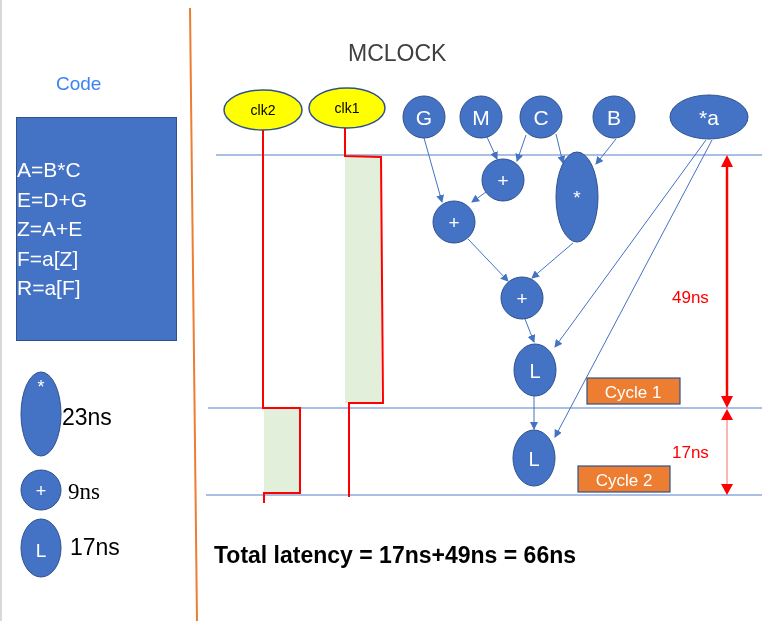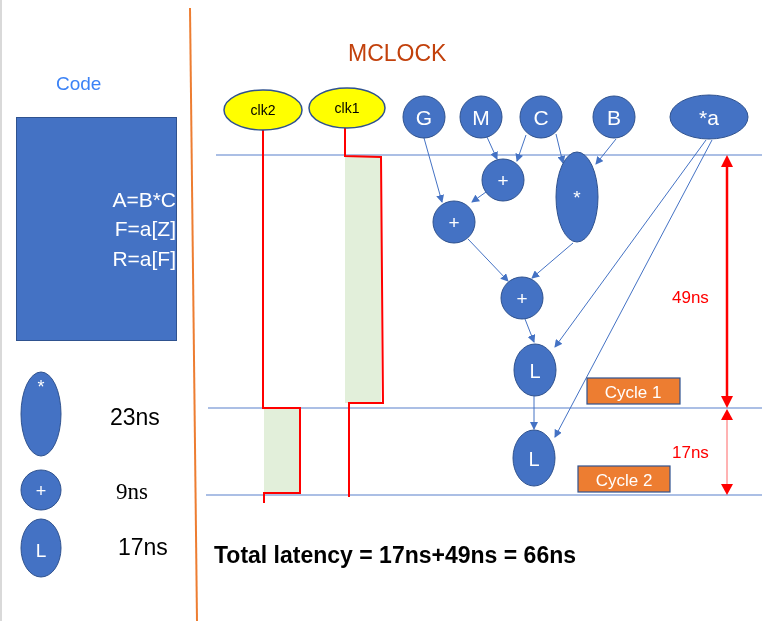--- a/index.html
+++ b/index.html
@@ -3,36 +3,38 @@
 <meta charset="utf-8">
 <style>
   html, body { margin: 0; padding: 0; background: #ffffff; }
   body { width: 768px; height: 621px; position: relative; overflow: hidden;
          font-family: "Liberation Sans", "DejaVu Sans", sans-serif; }
   #stage { position: absolute; left: 0; top: 0; width: 768px; height: 621px; }
   .left-border { position: absolute; left: 0; top: 0; width: 2px; height: 621px; background: #d9d9d9; }
   svg text { font-family: "Liberation Sans", "DejaVu Sans", sans-serif; }
   .code-box { position: absolute; left: 16px; top: 117px; width: 161px; height: 224px;
               background: #4472c4; border: 1px solid #2f528f; box-sizing: border-box;
-              display: flex; flex-direction: column; align-items: flex-end; justify-content: center; }
+              display: flex; flex-direction: column; align-items: flex-start; justify-content: center; }
   .code-line { color: #ffffff; font-size: 21px; line-height: 29.5px; }
   .code-title { position: absolute; left: 56px; top: 73px; font-size: 19px; color: #3b82f6; }
-  .title { position: absolute; left: 348px; top: 40px; font-size: 23px; color: #c2410c; }
-  .legend-label { position: absolute; font-size: 23px; color: #000; padding-left: 48px; }
+  .title { position: absolute; left: 348px; top: 40px; font-size: 23px; color: #404040; }
+  .legend-label { position: absolute; font-size: 23px; color: #000; }
   .total { position: absolute; left: 214px; top: 542px; font-size: 23px; color: #000; font-weight: bold; }
 </style>
 </head>
 <body>
 
 <div id="stage">
   <div class="left-border"></div>
 
   <div class="code-title">Code</div>
   <div class="code-box">
     <div class="code-line">A=B*C</div>
+    <div class="code-line">E=D+G</div>
+    <div class="code-line">Z=A+E</div>
     <div class="code-line">F=a[Z]</div>
     <div class="code-line">R=a[F]</div>
   </div>
 
   <div class="legend-label" style="left:62px; top:404px;">23ns</div>
   <div class="legend-label" style="left:68px; top:479px;font-family:Liberation Serif, serif;">9ns</div>
   <div class="legend-label" style="left:70px; top:534px;">17ns</div>
 
   <div class="title">MCLOCK</div>
   <div class="total">Total latency = 17ns+49ns = 66ns</div>

